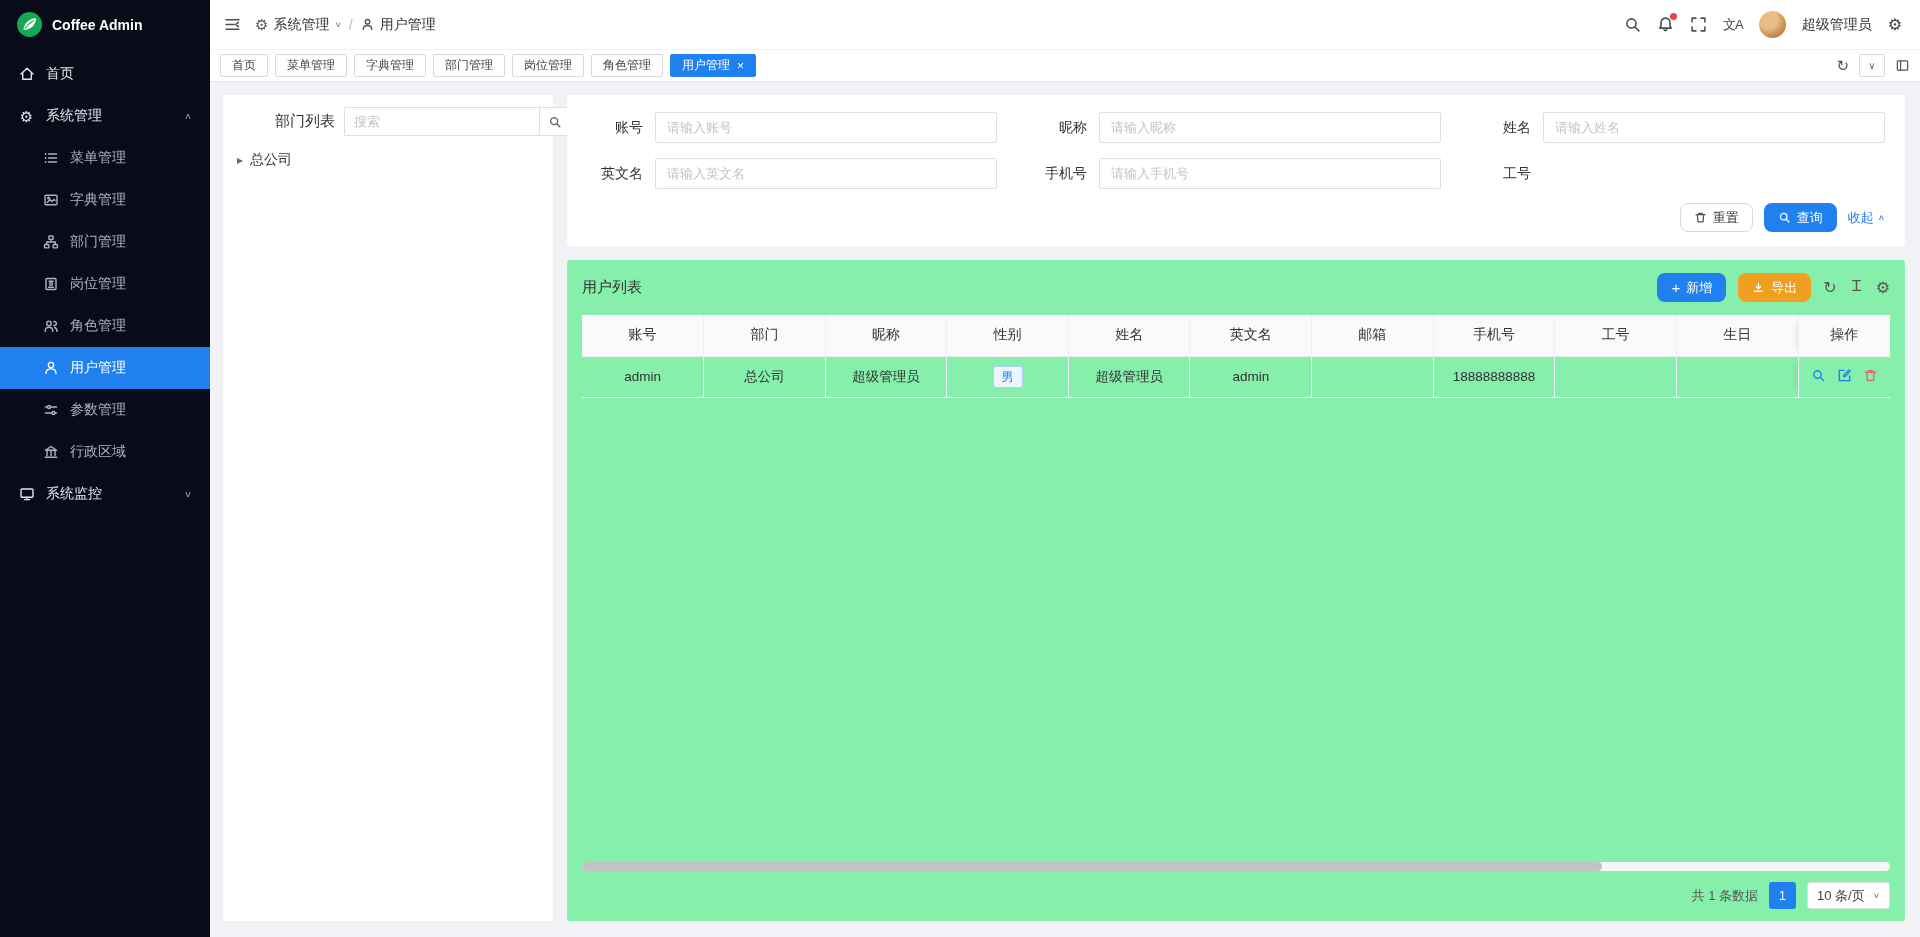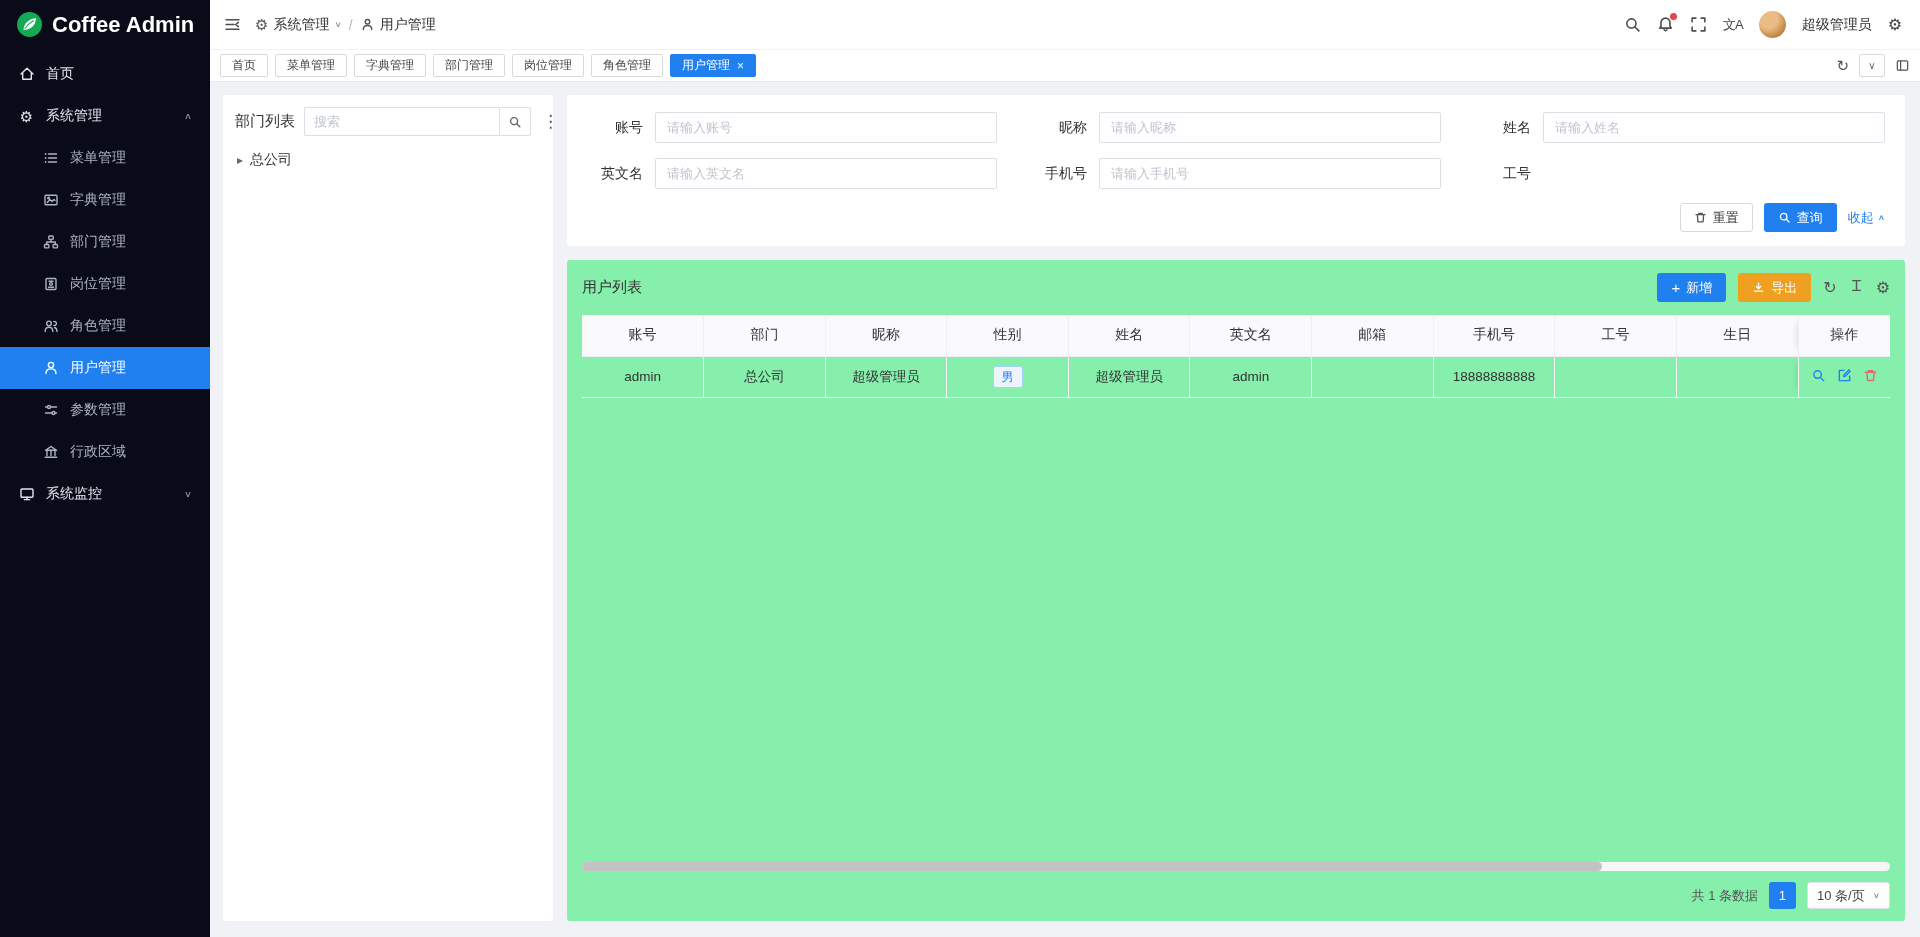--- a/index.html
+++ b/index.html
@@ -3,21 +3,21 @@
 <meta charset="utf-8">
 <style>
   * { margin:0; padding:0; box-sizing:border-box; }
   html,body { width:1920px; height:937px; overflow:hidden; }
   body { font-family:"Liberation Sans","DejaVu Sans",sans-serif; font-size:14px; color:#333; background:#f0f2f5; }
   .app { display:flex; width:100%; height:100%; }
 
   
   .sidebar { width:210px; background:#090b18; color:#aeb2c2; flex-shrink:0; display:flex; flex-direction:column; }
   .logo { height:49px; display:flex; align-items:center; gap:9px; padding:0 16px; }
-  .logo-title { color:#fff; font-weight:bold; font-size:22px; white-space:nowrap; }
+  .logo-title { color:#fff; font-weight:bold; font-size:14px; white-space:nowrap; }
   .menu { flex:1; overflow:hidden; padding-top:4px; }
   .menu-item, .submenu-item { height:42px; display:flex; align-items:center; gap:11px; padding:0 18px; cursor:pointer; font-size:14px; }
   .menu-item { color:#e3e5ee; }
   .submenu-item { padding-left:42px; color:#aeb2c2; }
   .submenu-item.active { background:#2080f0; color:#fff; }
   .menu-item .chev, .submenu .chev { margin-left:auto; font-size:11px; color:#8f93a5; transform:scaleY(.8); }
   .micon { width:17px; height:17px; display:inline-flex; align-items:center; justify-content:center; flex-shrink:0; }
   .micon svg { width:16px; height:16px; stroke:currentColor; fill:none; stroke-width:1.4; stroke-linecap:round; stroke-linejoin:round; }
   .gear-glyph { font-size:15px; line-height:1; }
 
@@ -47,40 +47,40 @@
   .tab-tools { margin-left:auto; display:flex; align-items:center; gap:10px; }
   .tab-refresh { font-size:15px; color:#555; cursor:pointer; }
   .tab-dd { width:26px; height:23px; border:1px solid #d9d9d9; border-radius:2px; display:flex; align-items:center; justify-content:center; font-size:10px; color:#666; cursor:pointer; transform-origin:center; }
   .tab-layout svg { width:15px; height:15px; stroke:#555; fill:none; stroke-width:1.3; }
 
   .content { flex:1; display:flex; gap:14px; padding:13px 15px 16px 13px; min-height:0; }
 
   
   .dept-card { width:330px; background:#fff; border-radius:3px; padding:12px; display:flex; flex-direction:column; gap:12px; flex-shrink:0; }
   .dept-head { display:flex; align-items:center; gap:9px; }
-  .dept-title { font-size:15px; color:#333; white-space:nowrap; }
+  .dept-title { font-size:15px; color:#333; white-space:nowrap;margin-left:40px; }
   .dept-search { flex:1; display:flex;border-radius:11px; }
   .dept-search input { flex:1; min-width:0; height:29px; border:1px solid #dcdfe6; border-right:none; border-radius:2px 0 0 2px; padding:0 9px; font-size:13px; outline:none; color:#333; }
   .dept-search input::placeholder { color:#c0c4cc; }
   .dept-search-btn { width:32px; height:29px; border:1px solid #dcdfe6; border-radius:0 2px 2px 0; background:#fff; display:flex; align-items:center; justify-content:center; cursor:pointer; }
   .dept-search-btn svg { width:14px; height:14px; stroke:#666; fill:none; stroke-width:1.6; stroke-linecap:round; }
   .dots-glyph { font-size:17px; color:#555; cursor:pointer; padding:0 2px; }
   .tree-node { display:flex; align-items:center; gap:7px; padding:3px 2px; cursor:pointer; font-size:14px; color:#333; }
   .tree-caret { color:#666; font-size:12px; }
 
   
   .right-col { flex:1; display:flex; flex-direction:column; gap:14px; min-width:0; }
   .filter-card { background:#fff; border-radius:3px; padding:17px 20px 14px; }
   .filter-grid { display:grid; grid-template-columns:repeat(3,1fr); column-gap:34px; row-gap:15px; }
   .f-field { display:flex; align-items:center; gap:12px; }
   .f-label { min-width:56px; text-align:right; font-size:14px; color:#333; white-space:nowrap; }
   .f-field input { flex:1; min-width:0; height:31px; border:1px solid #dcdfe6; border-radius:2px; padding:0 11px; font-size:13px; outline:none; color:#333; }
   .f-field input::placeholder { color:#c0c4cc; }
   .filter-actions { display:flex; justify-content:flex-end; align-items:center; gap:11px; margin-top:14px; }
-  .btn { height:29px; display:inline-flex; align-items:center; gap:6px; padding:0 13px; border-radius:3px; font-size:13px; cursor:pointer; border:1px solid transparent; }
+  .btn { height:29px; display:inline-flex; align-items:center; gap:6px; padding:0 13px; border-radius:8px; font-size:13px; cursor:pointer; border:1px solid transparent; }
   .btn svg { width:13px; height:13px; stroke-width:1.6; stroke-linecap:round; stroke-linejoin:round; fill:none; }
   .btn-plain { background:#fff; border-color:#d9d9d9; color:#333; }
   .btn-plain svg { stroke:#555; }
   .btn-primary { background:#2080f0; color:#fff;text-align:right; }
   .btn-primary svg { stroke:#fff; }
   .btn-warning { background:#f0a020; color:#fff; }
   .btn-warning svg { stroke:#fff; }
   .link-collapse { color:#2080f0; font-size:13px; display:inline-flex; align-items:center; gap:4px; cursor:pointer; }
   .link-collapse .small-chev { color:#2080f0; }
 

